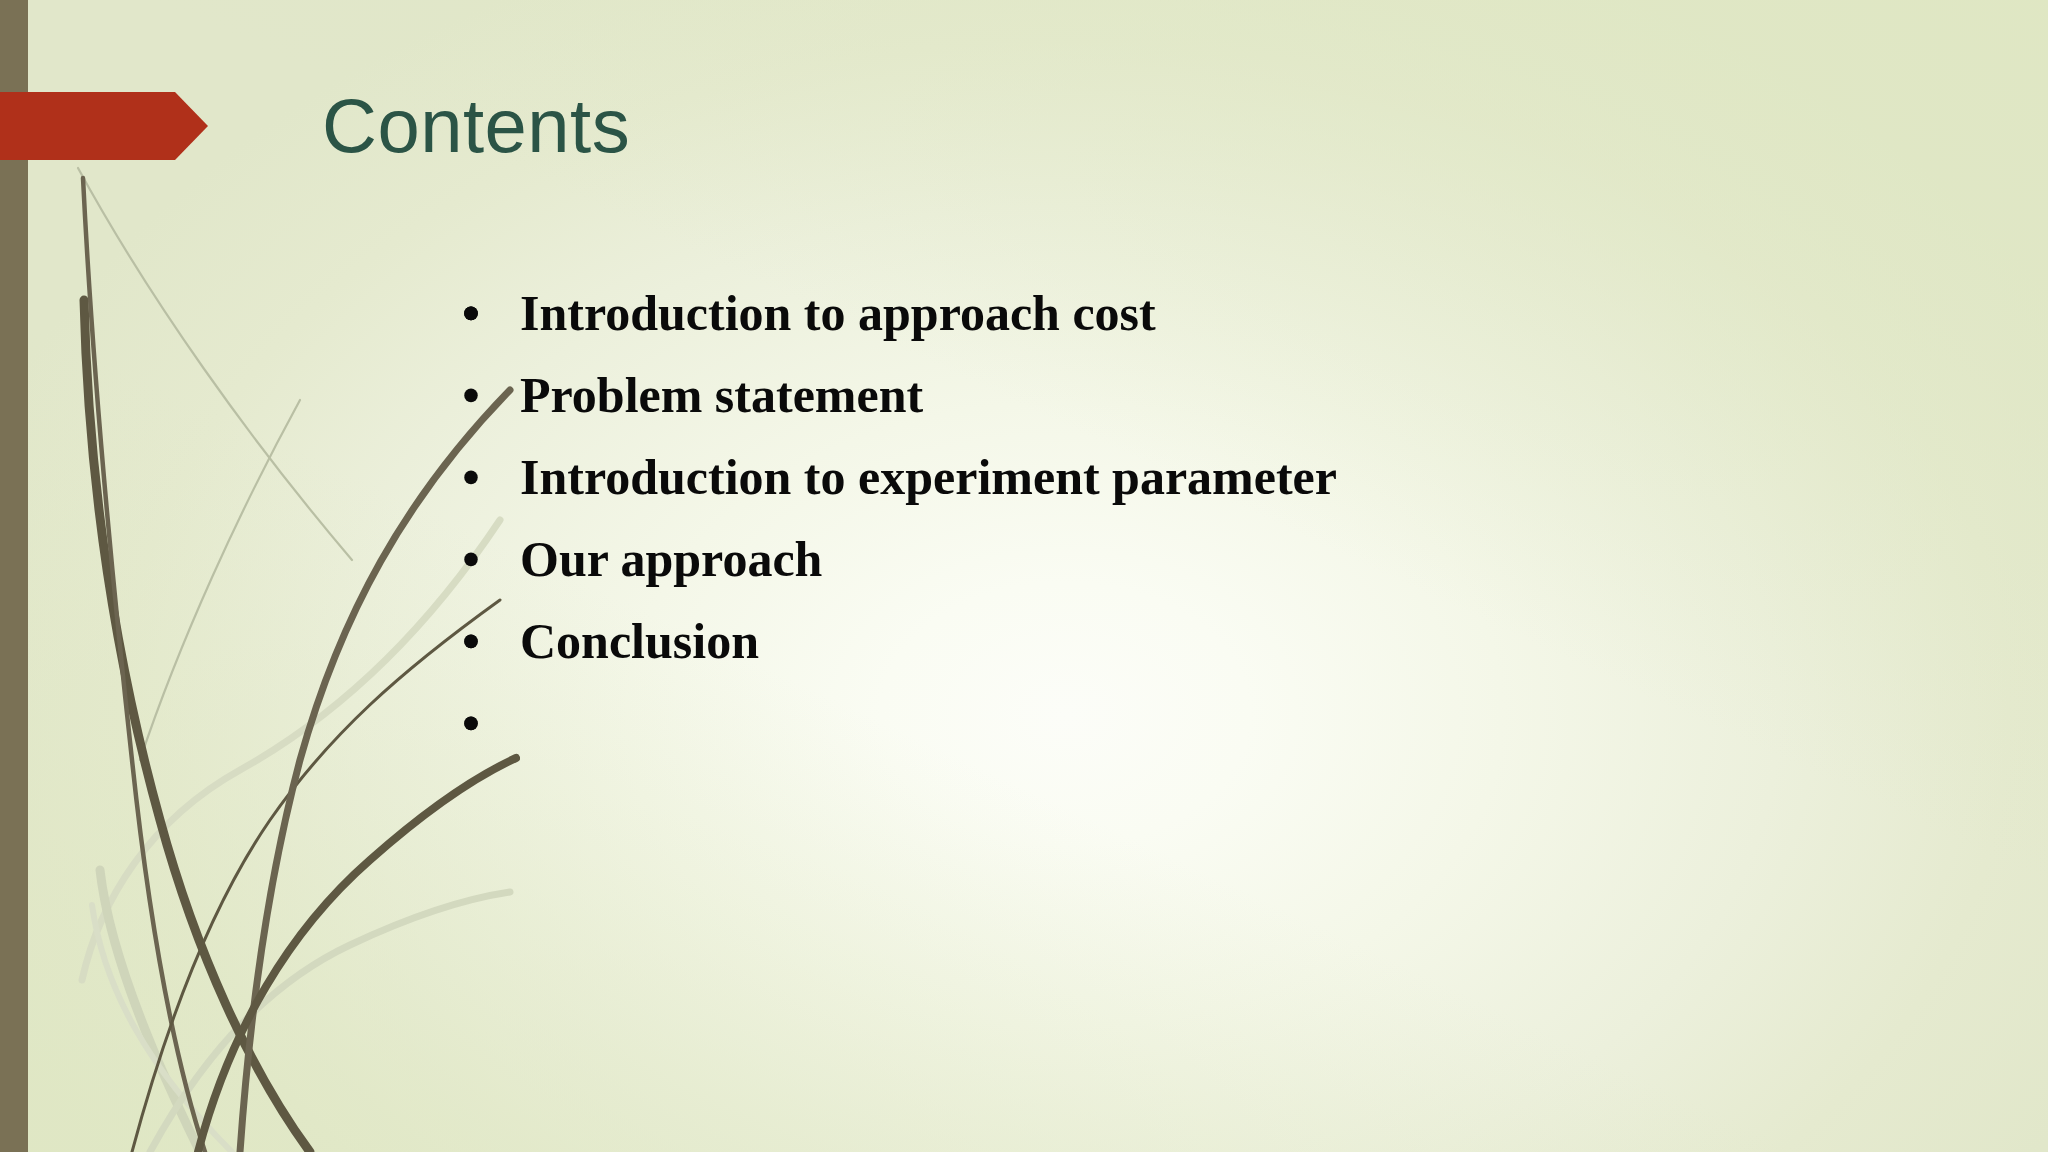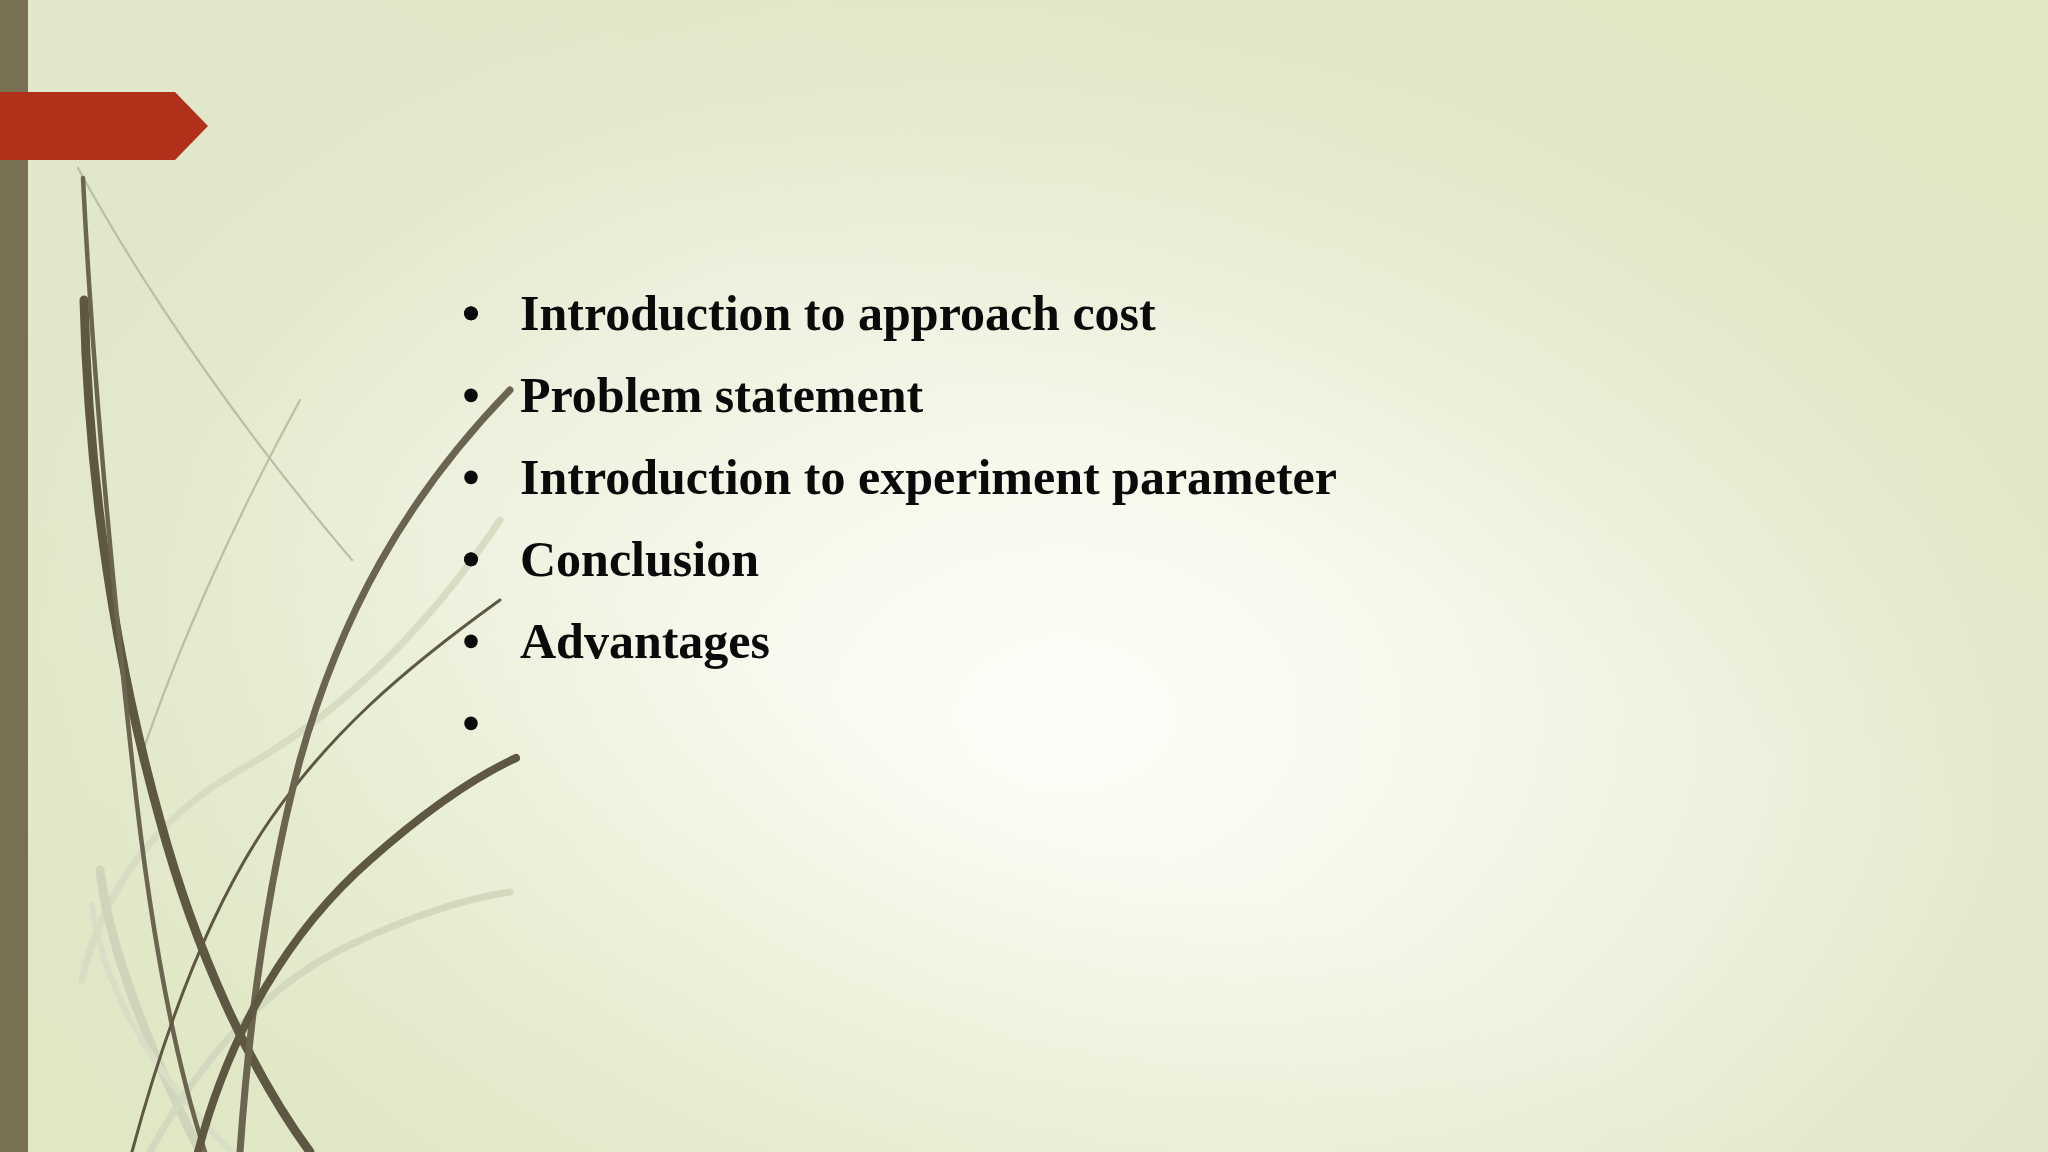--- a/index.html
+++ b/index.html
@@ -144,20 +144,21 @@
     <path d="M83 178 C 92 360, 110 560, 132 760 C 150 930, 175 1060, 205 1152" fill="none" stroke="#6b6450" stroke-width="4.5" stroke-linecap="round"></path>
     <path d="M132 1152 C 170 1010, 215 900, 270 820 C 330 734, 400 672, 500 600" fill="none" stroke="#5e5842" stroke-width="3" stroke-linecap="round"></path>
     <path d="M240 1152 C 250 1010, 268 880, 300 760 C 340 616, 405 498, 510 390" fill="none" stroke="#6b6450" stroke-width="7" stroke-linecap="round"></path>
     <path d="M198 1152 C 230 1030, 290 930, 370 860 C 440 798, 490 770, 516 758" fill="none" stroke="#5e5842" stroke-width="8" stroke-linecap="round"></path>
   </svg>
 
   <svg class="arrow-banner" viewBox="0 0 208 68" preserveAspectRatio="none">
     <polygon points="0,0 175,0 208,34 175,68 0,68" fill="#b0301a"></polygon>
   </svg>
 
+  <div class="slide-title">Contents</div>
 
   <ul class="bullet-list">
     <li class="bullet-item">
       <span class="bullet-dot">•</span>
     </li>
     <li class="bullet-item">
       <span class="bullet-dot">•</span>
     </li>
     <li class="bullet-item">
       <span class="bullet-dot">•</span>
@@ -166,30 +167,30 @@
     <li class="bullet-item">
       <span class="bullet-dot">•</span>
       <span class="bullet-label">Problem statement</span>
     </li>
     <li class="bullet-item">
       <span class="bullet-dot">•</span>
       <span class="bullet-label">Introduction to experiment parameter</span>
     </li>
     <li class="bullet-item">
       <span class="bullet-dot">•</span>
+      <span class="bullet-label">Our approach</span>
     </li>
     <li class="bullet-item">
       <span class="bullet-dot">•</span>
     </li>
     <li class="bullet-item">
       <span class="bullet-dot">•</span>
       <span class="bullet-label">Conclusion</span>
     </li>
     <li class="bullet-item">
       <span class="bullet-dot">•</span>
-      <span class="bullet-label">Advantages</span>
     </li>
     <li class="bullet-item">
       <span class="bullet-dot">•</span>
     </li>
   </ul>
 
 </div>
 
 </body></html>

